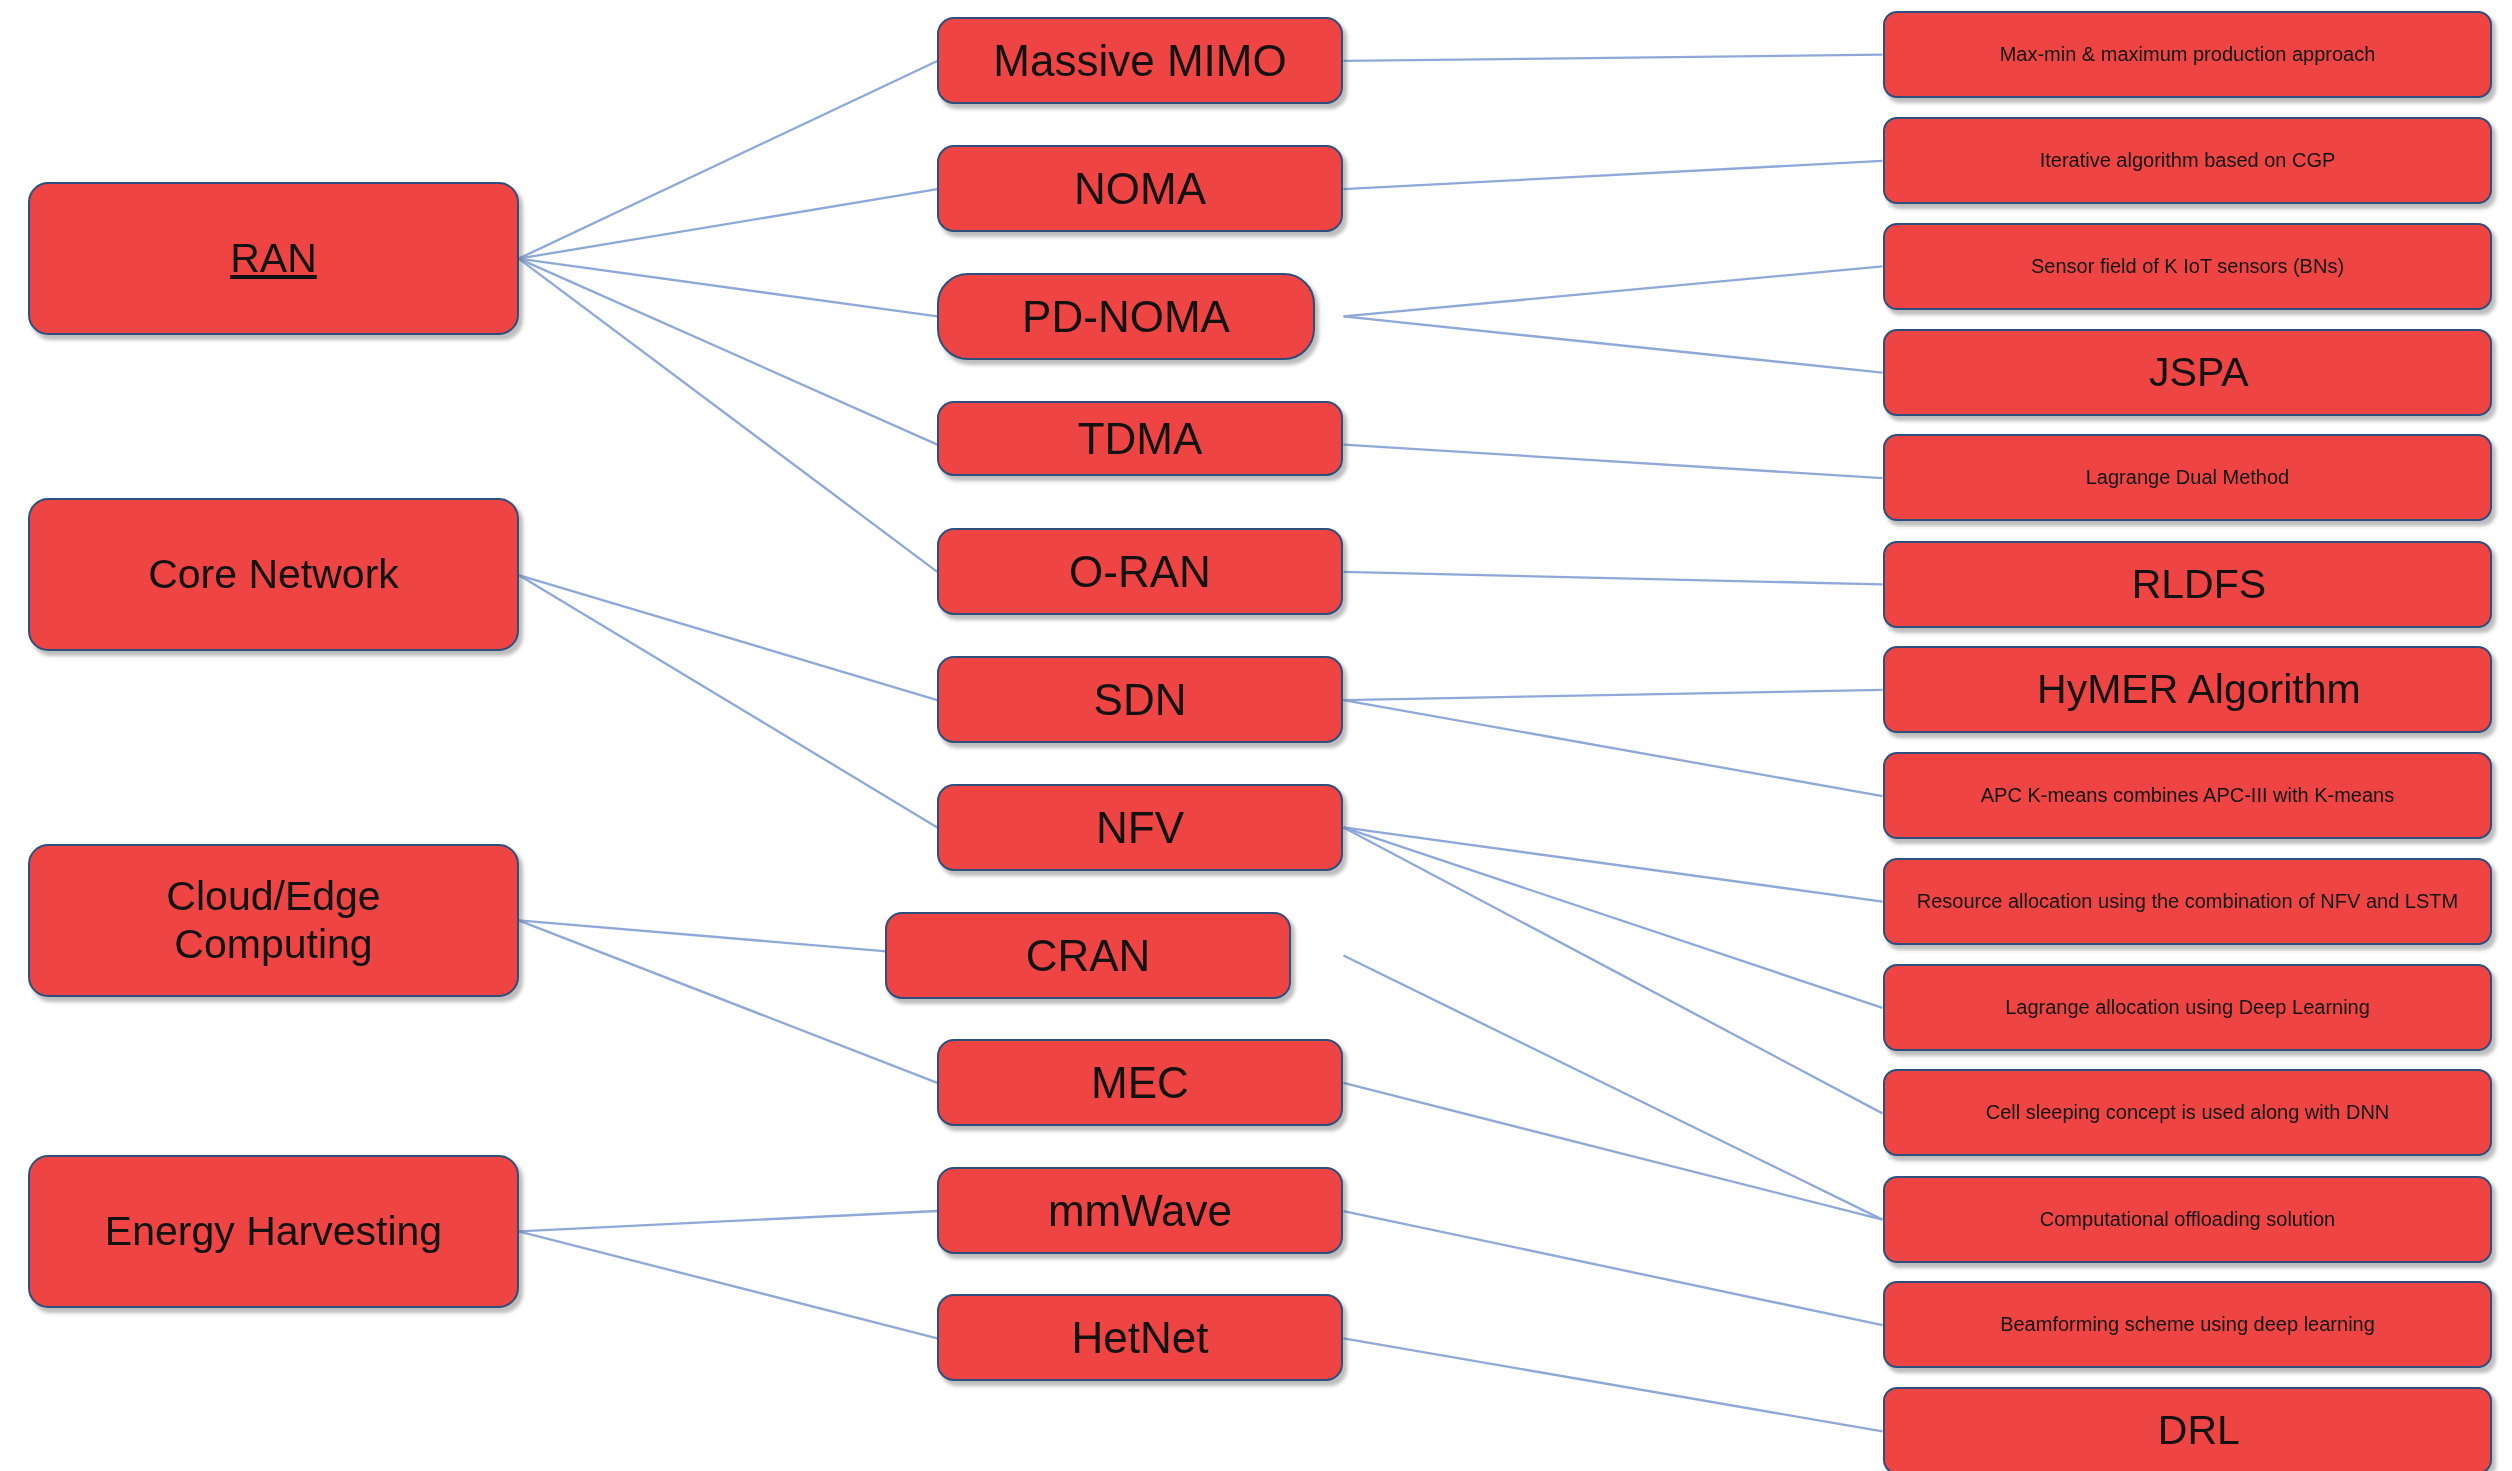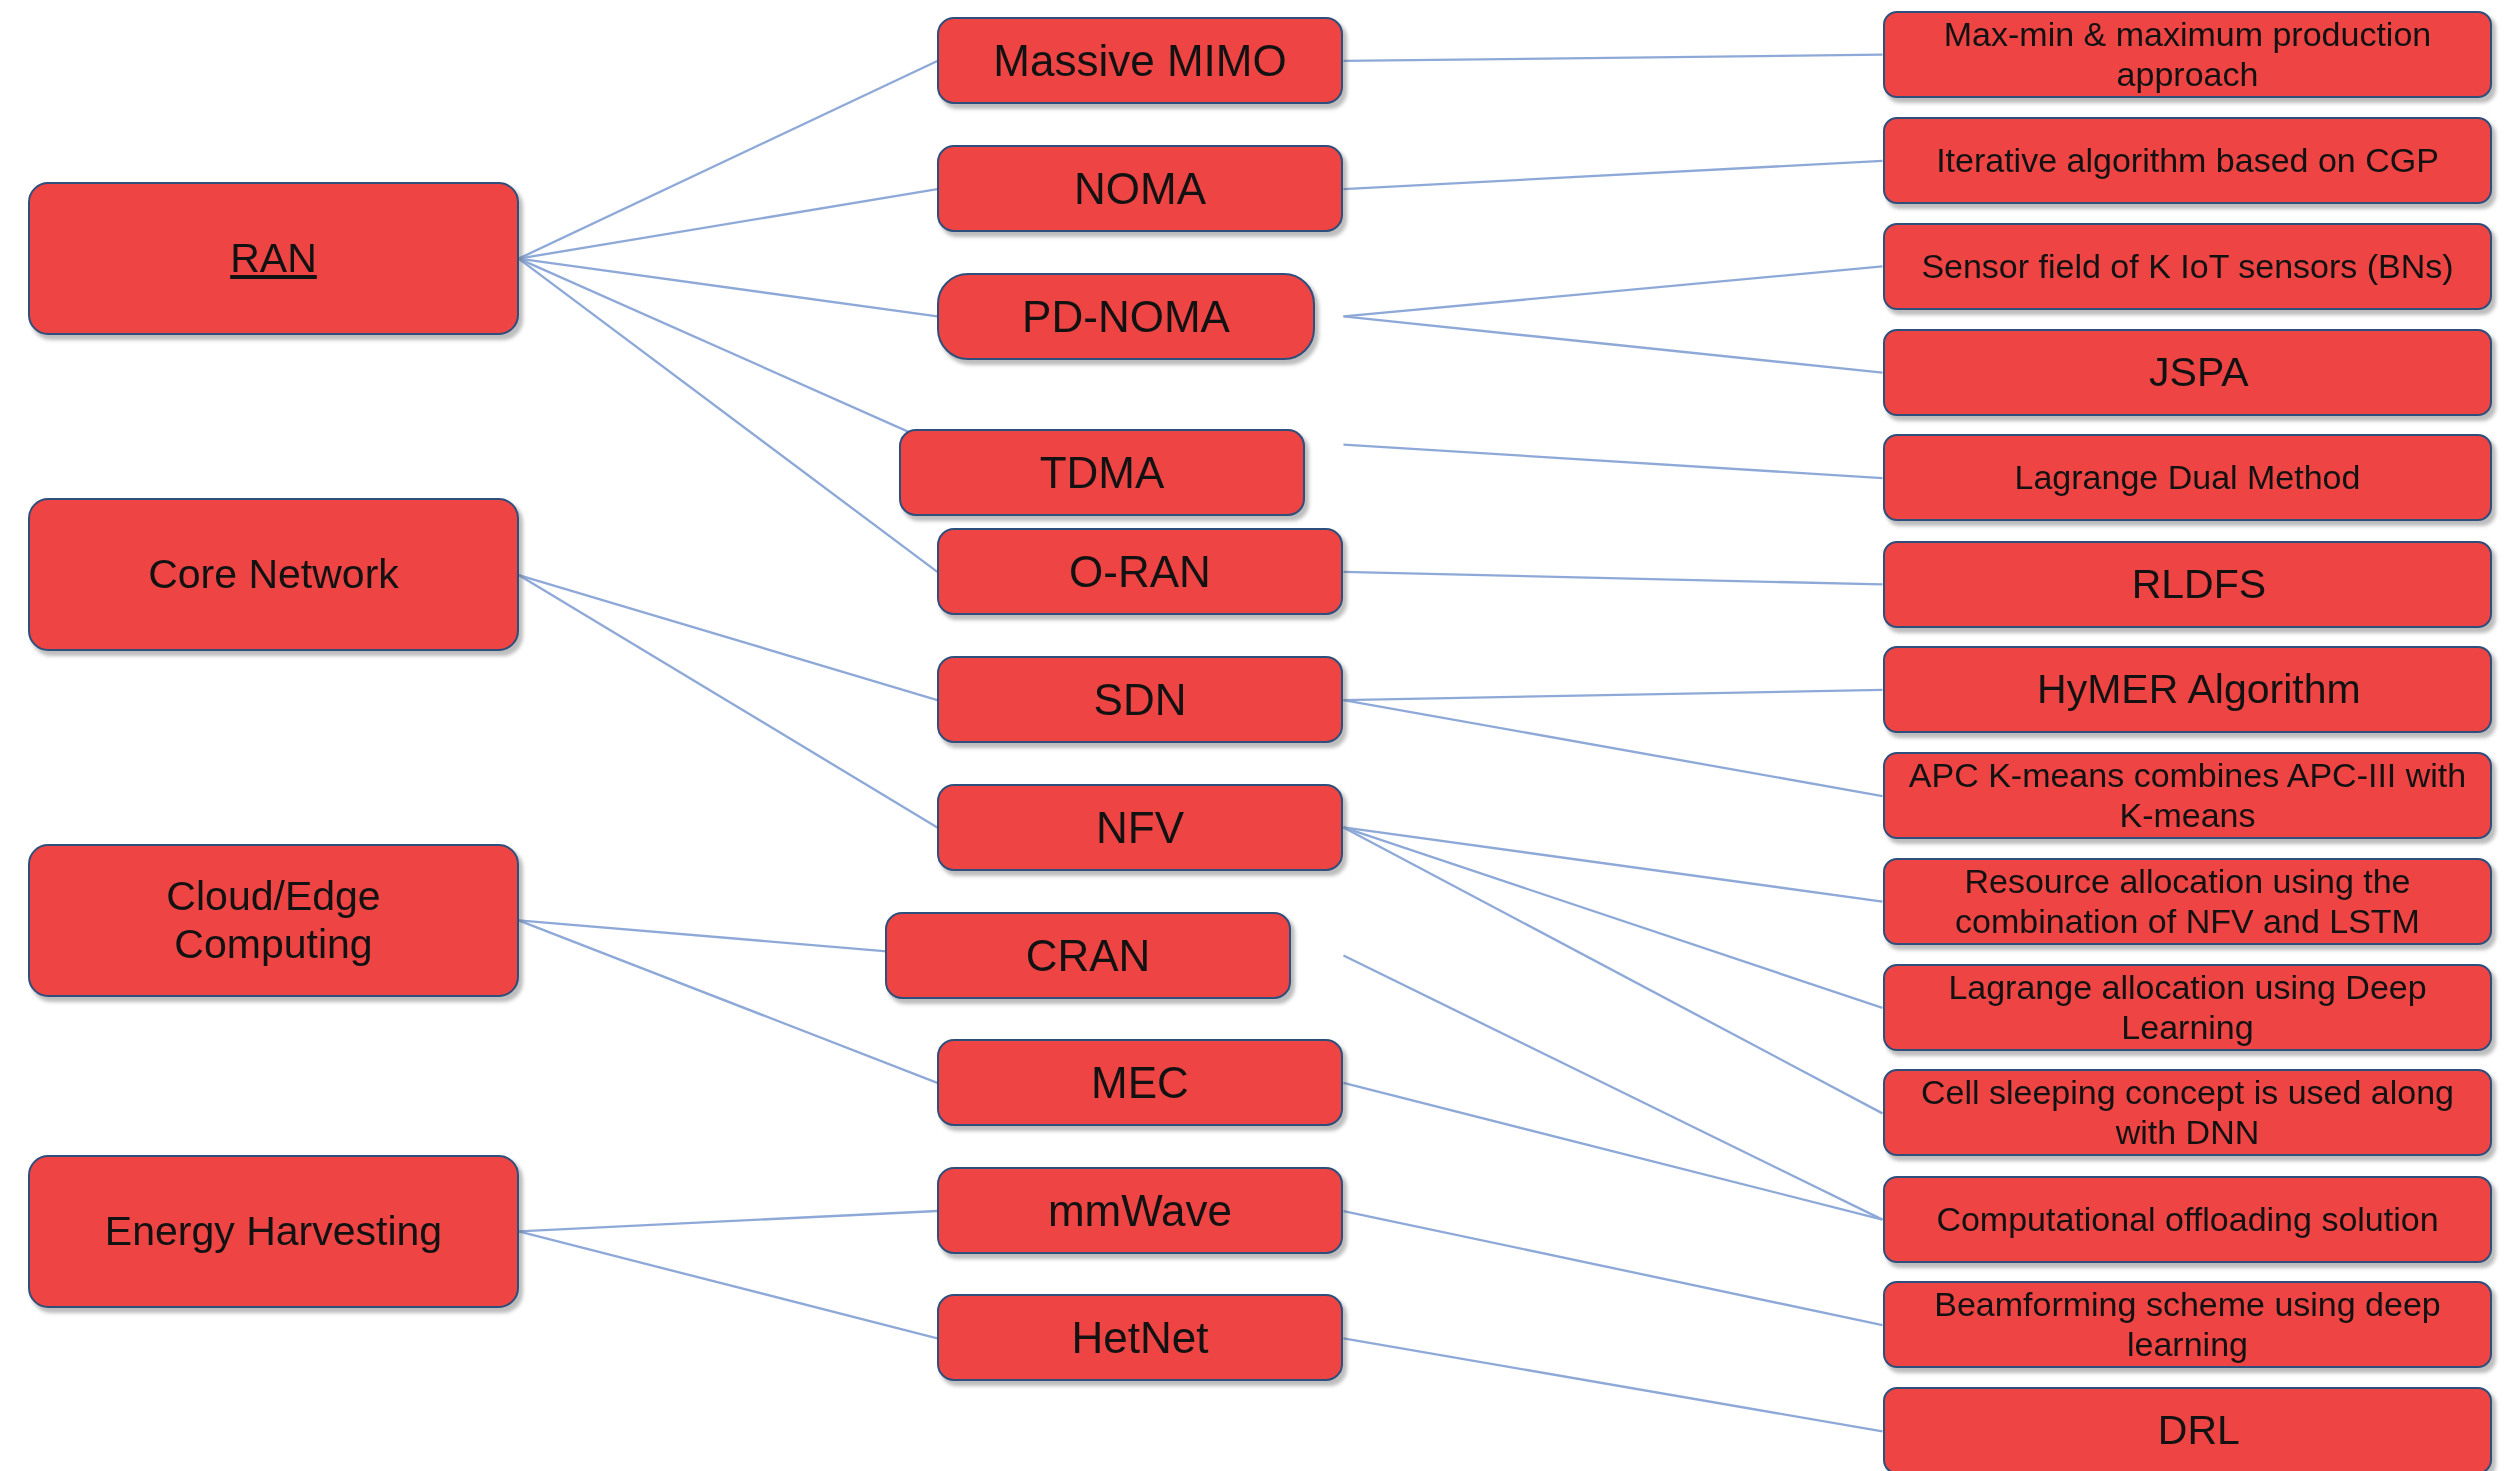--- a/index.html
+++ b/index.html
@@ -42,21 +42,21 @@
     z-index: 2;
   }
   .col-left {
     font-size: 41px;
   }
   .col-mid {
     font-size: 44px;
     border-radius: 17px;
   }
   .col-right {
-    font-size: 34px;
+    font-size: 20px;
     border-radius: 14px;
     padding: 3.1px 20.3px;
   }
   .col-right.big {
     font-size: 41px;
     padding-left: 43px;
   }
 </style>
 </head>
 <body>
@@ -94,21 +94,21 @@
       <div class="node col-left" style="left: 28px; top: 182px; width: 491px; height: 153px; text-decoration: underline;">RAN</div>
       <div class="node col-left" style="left: 28px; top: 498px; width: 491px; height: 153px;">Core Network</div>
       <div class="node col-left" style="left: 28px; top: 844px; width: 491px; height: 153px; white-space: pre-line;">Cloud/Edge
 Computing</div>
       <div class="node col-left" style="left: 28px; top: 1155px; width: 491px; height: 153px;">Energy Harvesting</div>
     </div>
   <div id="nodes-mid">
       <div class="node col-mid" style="left: 937px; top: 17px; width: 406px; height: 87px;">Massive MIMO</div>
       <div class="node col-mid" style="left: 937px; top: 145px; width: 406px; height: 87px;">NOMA</div>
       <div class="node col-mid" style="left: 937px; top: 273px; width: 378px; height: 87px; border-radius: 31px;">PD-NOMA</div>
-      <div class="node col-mid" style="left: 899px; top: 401px; width: 406px; height: 87px; margin-top: 28px;">TDMA</div>
+      <div class="node col-mid" style="left: 937px; top: 401px; width: 406px; height: 75px;">TDMA</div>
       <div class="node col-mid" style="left: 937px; top: 528px; width: 406px; height: 87px;">O-RAN</div>
       <div class="node col-mid" style="left: 937px; top: 656px; width: 406px; height: 87px;">SDN</div>
       <div class="node col-mid" style="left: 937px; top: 784px; width: 406px; height: 87px;">NFV</div>
       <div class="node col-mid" style="left: 885px; top: 912px; width: 406px; height: 87px;">CRAN</div>
       <div class="node col-mid" style="left: 937px; top: 1039px; width: 406px; height: 87px;">MEC</div>
       <div class="node col-mid" style="left: 937px; top: 1167px; width: 406px; height: 87px;">mmWave</div>
       <div class="node col-mid" style="left: 937px; top: 1294px; width: 406px; height: 87px;">HetNet</div>
     </div>
   <div id="nodes-right">
       <div class="node col-right" style="left: 1883px; top: 11px; width: 609px; height: 87px;">Max-min &amp; maximum production approach</div>

